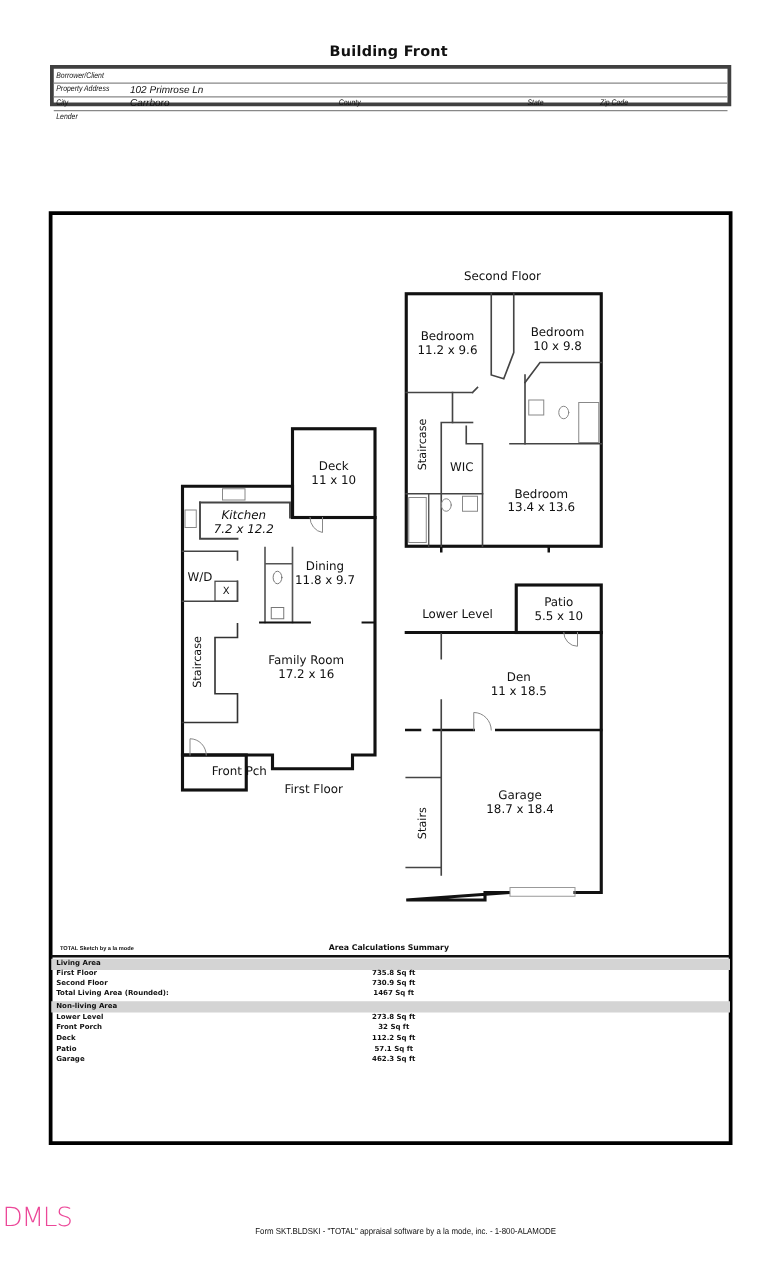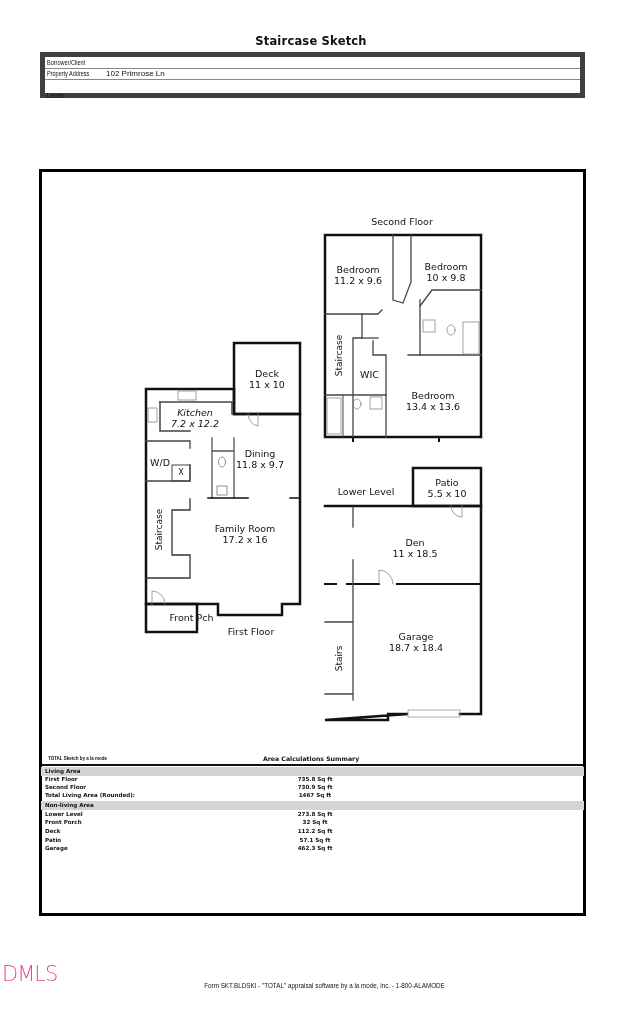--- a/index.html
+++ b/index.html
@@ -1,48 +1,55 @@
 <!DOCTYPE html>
 <html><head>
 <meta charset="utf-8">
 <style>
   html, body { margin: 0; padding: 0; background: #ffffff; }
   body { width: 622px; height: 1024px; position: relative; overflow: hidden; font-family: "DejaVu Sans", sans-serif; color: #111; }
   .abs { position: absolute; }
   .title { left: 0; width: 622px; top: 34px; text-align: center; font-family: "DejaVu Sans", sans-serif; font-weight: bold; font-size: 11.5px; letter-spacing: 0.2px; }
-  .info-table { left: 40px; top: 52px; width: 545px; height: 46px; border: 5px solid #404040; box-sizing: border-box; }
+  .info-table { left: 40px; top: 52px; width: 545px; height: 33px; border: 3px solid #404040; box-sizing: border-box; font-style: italic; }
   .info-row { position: absolute; left: 0; right: 0; height: 11px; border-bottom: 1px solid #888; font-family: "Liberation Sans", sans-serif; font-size: 7px; line-height: 11px; }
   .info-row:last-child { border-bottom: none; }
   .info-label { position: absolute; left: 2px; font-size: 6.5px; transform: scaleX(0.85); transform-origin: left; }
   .info-value { position: absolute; left: 61px; font-size: 8px; }
   .frame { left: 39px; top: 169px; width: 547px; height: 747px; border: 3px solid #000; box-sizing: border-box; }
   .plan { left: 0; top: 0; }
   .plan-label { font-family: "DejaVu Sans", sans-serif; font-size: 9.5px; text-align: center; line-height: 11px; white-space: nowrap; }
   .summary-small { left: 48px; top: 756px; font-family: "Liberation Sans", sans-serif; font-size: 4.5px; font-weight: bold; }
   .summary-title { left: 263px; top: 755px; font-family: "DejaVu Sans", sans-serif; font-size: 6.2px; font-weight: bold; }
   .summary-rule { left: 41px; top: 764px; width: 543px; height: 2px; background: #111; }
   .band { left: 41px; width: 543px; height: 9px; background: #d4d4d4; }
   .srow { left: 45px; width: 520px; height: 7px; font-family: "DejaVu Sans", sans-serif; font-size: 5.6px; font-weight: bold; line-height: 7px; }
   .srow .lbl { position: absolute; left: 0; }
   .srow .val { position: absolute; left: 230px; width: 80px; text-align: center; }
   .footer-logo { left: 2px; top: 962px; font-family: "DejaVu Sans", sans-serif; font-weight: 200; font-size: 21px; letter-spacing: -1px; color: #ec4899; }
   .footer-form { left: 0; width: 622px; top: 982px; text-align: center; font-family: "Liberation Sans", sans-serif; font-size: 7px; transform: scaleX(0.9); padding-left: 30px; box-sizing: border-box; }
 </style>
 </head>
 <body>
 
-<div class="abs title">Staircase Sketch</div>
+<div class="abs title">Building Front</div>
 
 <div class="abs info-table">
   <div class="info-row" style="top:0;">
     <span class="info-label">Borrower/Client</span>
   </div>
   <div class="info-row" style="top:11px;">
     <span class="info-label">Property Address</span>
     <span class="info-value">102 Primrose Ln</span>
+  </div>
+  <div class="info-row" style="top:22px;">
+    <span class="info-label">City</span>
+    <span class="info-value">Carrboro</span>
+    <span class="info-label" style="left:228px;">County</span>
+    <span class="info-label" style="left:379px;">State</span>
+    <span class="info-label" style="left:437px;">Zip Code</span>
   </div>
   <div class="info-row" style="top:33px;">
     <span class="info-label">Lender</span>
   </div>
 </div>
 
 <div class="abs frame"></div>
 
 <svg class="abs plan" width="622" height="1024" viewBox="0 0 622 1024">
   <g fill="none" stroke="#111" stroke-linecap="square">

